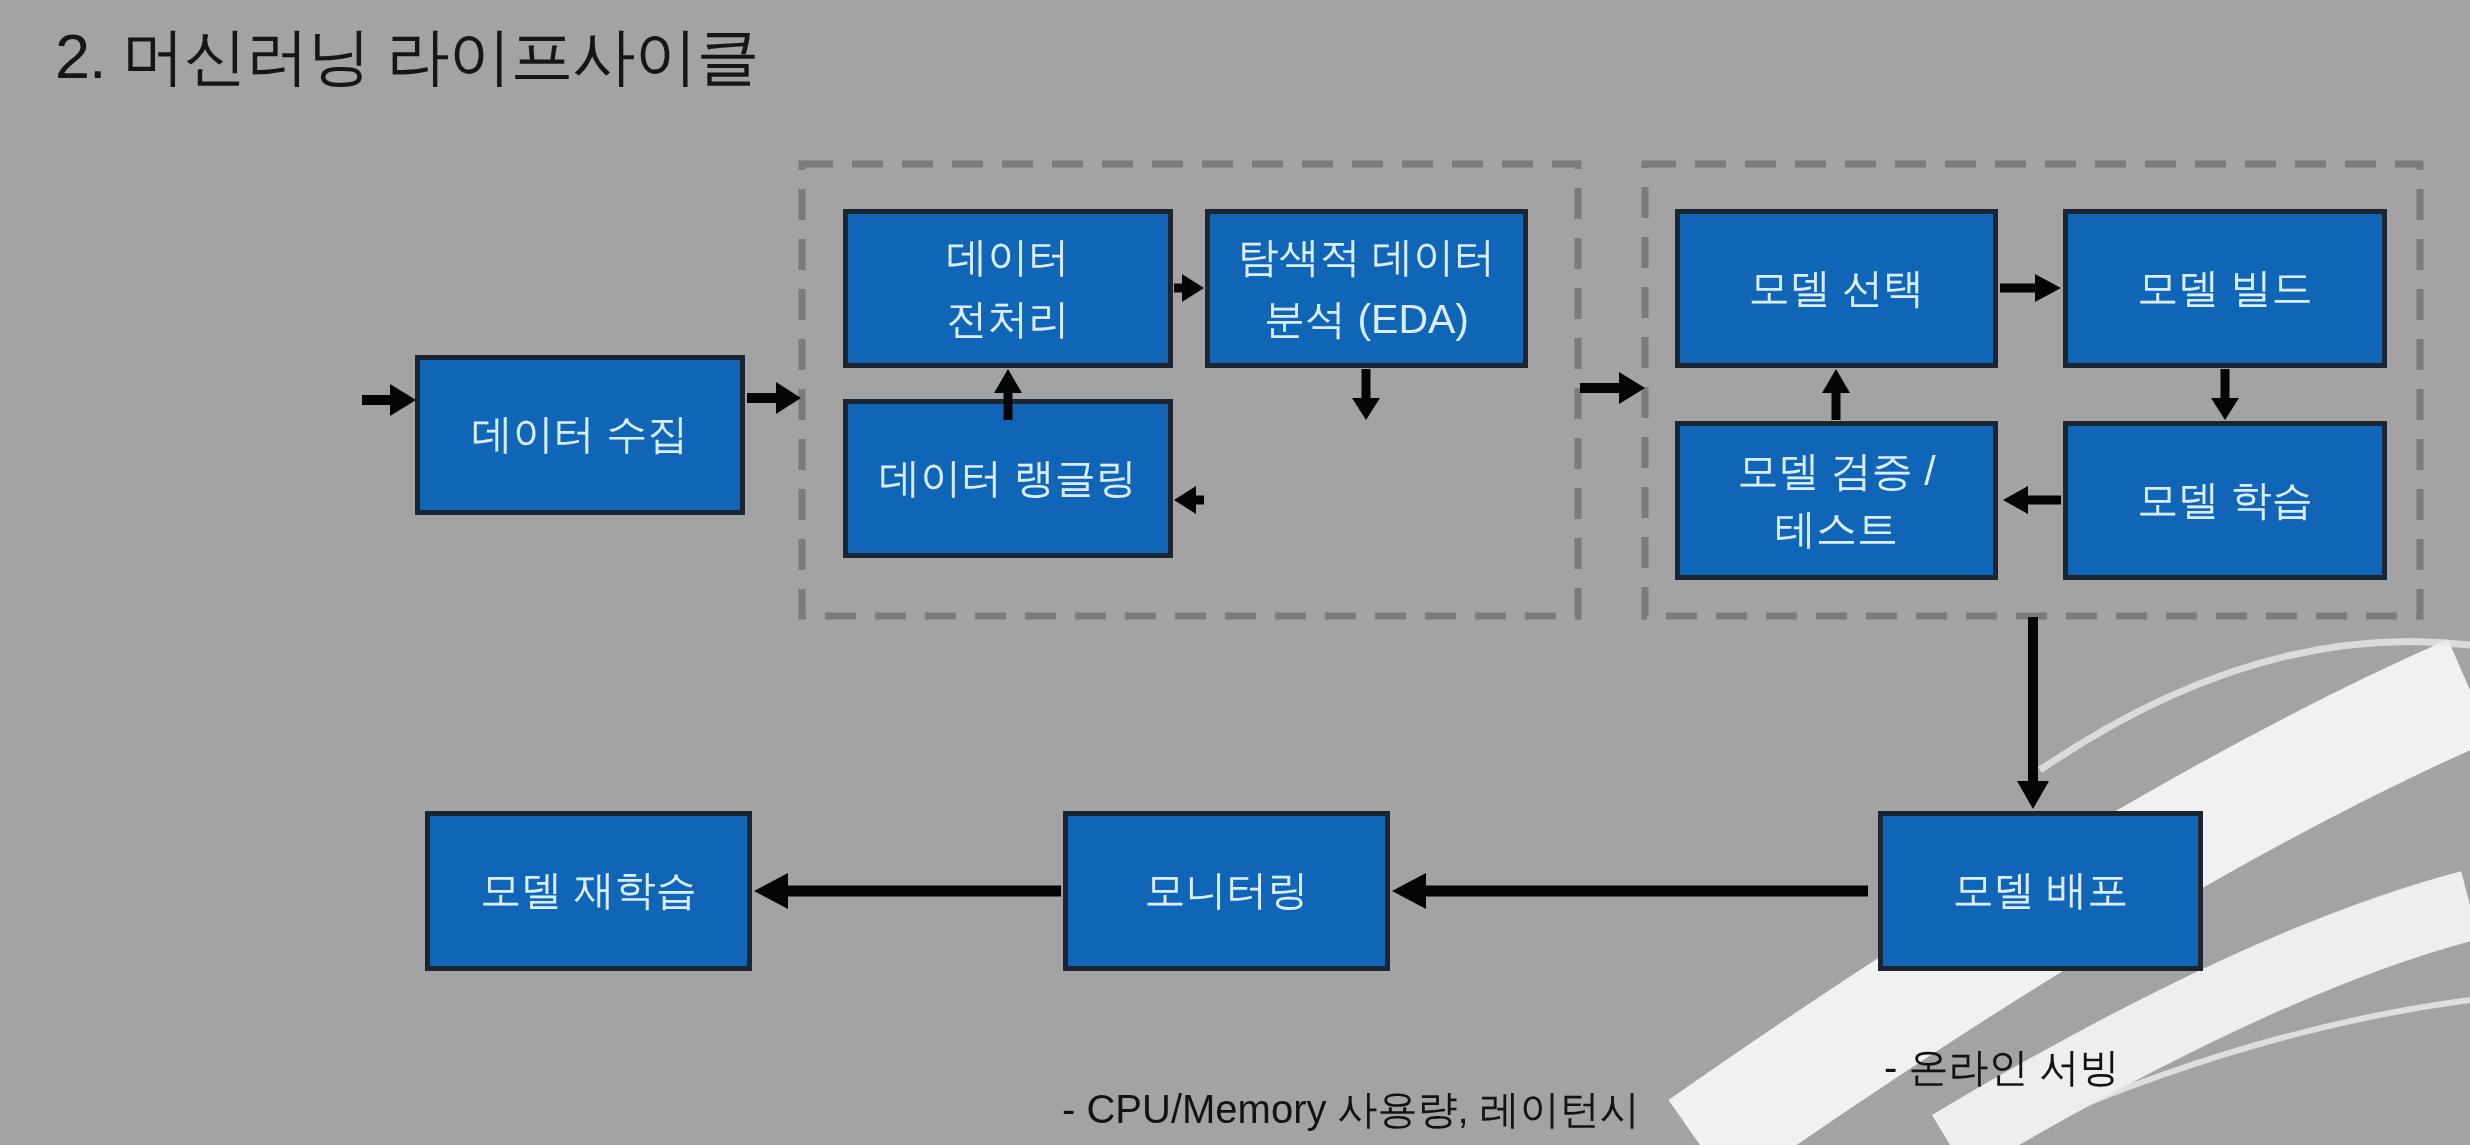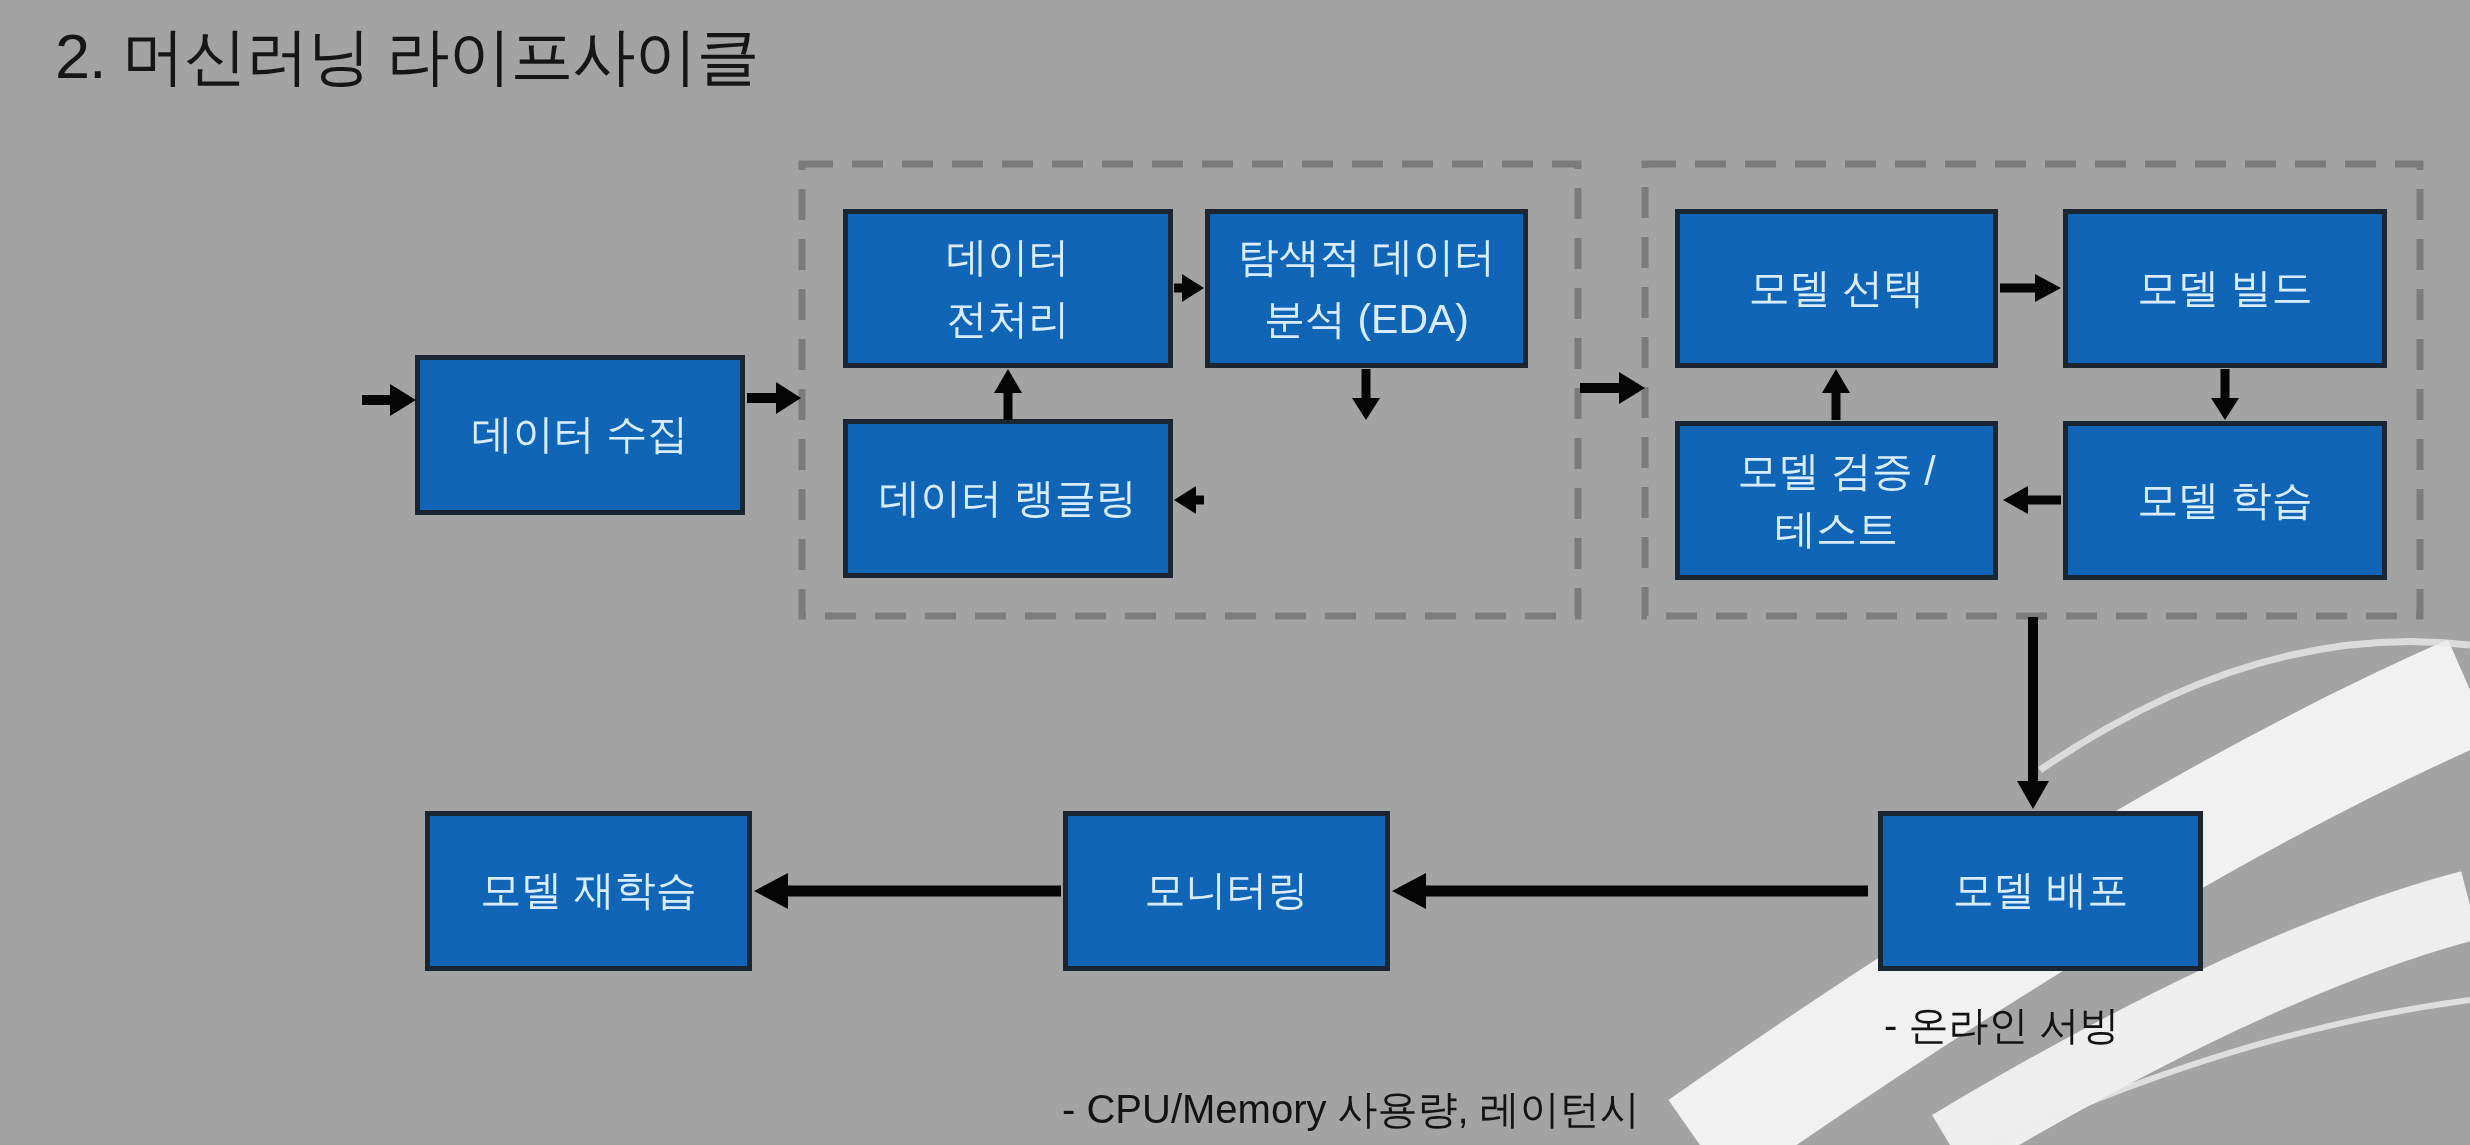--- a/index.html
+++ b/index.html
@@ -21,35 +21,35 @@
     display:flex;align-items:center;justify-content:center;
     color:#d9edff;font-size:41px;line-height:1.5;text-align:center;
     white-space:pre-line;
   }
   
   .n-business{left:35px;top:323px;width:325px;height:160px;}
   .n-collect{left:415px;top:323px;width:330px;height:160px;margin-top:32px;}
   
   .n-preproc{left:843px;top:209px;width:330px;height:159px;}
   .n-eda{left:1205px;top:209px;width:323px;height:159px;}
-  .n-wrangle{left:843px;top:419px;width:330px;height:159px;}
+  .n-wrangle{left:843px;top:399px;width:330px;height:159px;}
   .n-visual{left:1205px;top:421px;width:323px;height:159px;}
   
   .n-select{left:1675px;top:209px;width:323px;height:159px;}
   .n-build{left:2063px;top:209px;width:324px;height:159px;}
   .n-validate{left:1675px;top:421px;width:323px;height:159px;line-height:1.4;}
   .n-train{left:2063px;top:421px;width:324px;height:159px;}
   
   .n-deploy{left:1870px;top:811px;width:325px;height:160px;margin-left:8px;}
   .n-monitor{left:1063px;top:811px;width:327px;height:160px;}
   .n-retrain{left:425px;top:811px;width:327px;height:160px;}
   .note{
     position:absolute;z-index:1;color:#131313;font-size:40px;white-space:pre;
   }
-  .note-deploy{left:1884px;top:998px;}
+  .note-deploy{left:1884px;top:1040px;}
   .notes-monitor{left:1062px;top:982px;line-height:51px;}
 </style>
 </head>
 <body>
 
 <div class="stage">
 
   <svg class="layer bg" width="2470" height="1145" viewBox="0 0 2470 1145">
     <path d="M 1700 1145 Q 2150 830 2470 690" fill="none" stroke="#fafafa" stroke-width="110" opacity="0.9"></path>
     <path d="M 1950 1145 Q 2260 960 2470 905" fill="none" stroke="#f6f6f6" stroke-width="70" opacity="0.9"></path>

